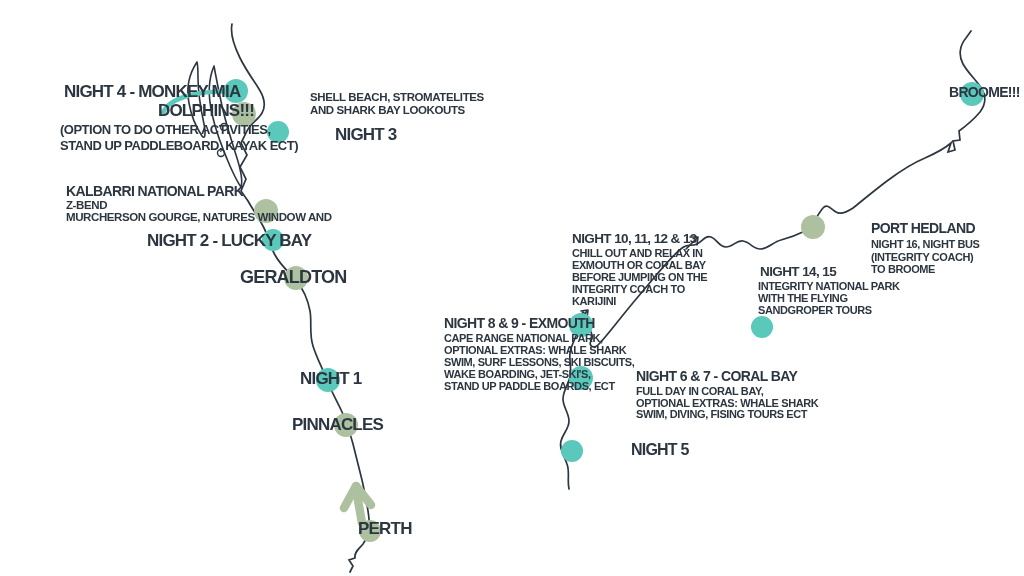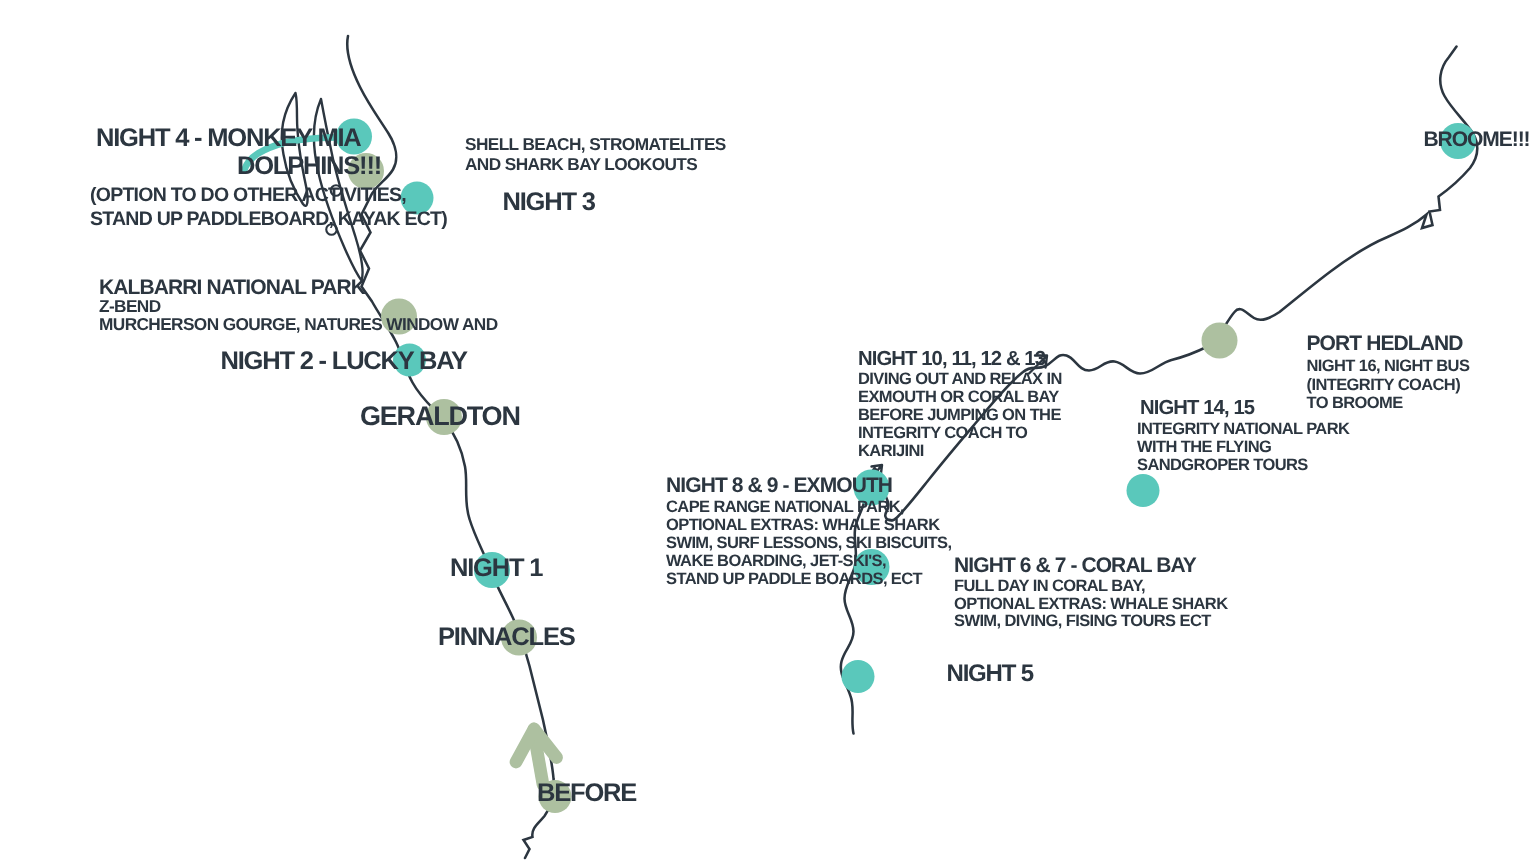--- a/index.html
+++ b/index.html
@@ -99,34 +99,34 @@
   <div class="label md" style="left:22px;top:183px">KALBARRI NATIONAL PARK</div>
   <div class="label sm" style="left:22px;top:199px;font-size:11.5px">
     <span>Z-BEND</span>
     <span>MURCHERSON GOURGE, NATURES WINDOW AND</span>
   </div>
 
   <div class="label lg" style="left:103px;top:231px">NIGHT 2 - LUCKY BAY</div>
   <div class="label lg" style="left:196px;top:267px;font-size:18px">GERALDTON</div>
   <div class="label lg" style="left:256px;top:369px">NIGHT 1</div>
   <div class="label lg" style="left:248px;top:415px">PINNACLES</div>
-  <div class="label lg" style="left:314px;top:519px">BEFORE</div>
+  <div class="label lg" style="left:314px;top:519px">PERTH</div>
 
   <div class="label md" style="left:400px;top:315px">NIGHT 8 &amp; 9 - EXMOUTH</div>
   <div class="label sm" style="left:400px;top:332px">
     <span>CAPE RANGE NATIONAL PARK,</span>
     <span>OPTIONAL EXTRAS: WHALE SHARK</span>
     <span>SWIM, SURF LESSONS, SKI BISCUITS,</span>
     <span>WAKE BOARDING, JET-SKI'S,</span>
     <span>STAND UP PADDLE BOARDS, ECT</span>
   </div>
 
   <div class="label md2" style="left:528px;top:231px">NIGHT 10, 11, 12 &amp; 13</div>
   <div class="label sm" style="left:528px;top:247px">
-    <span>DIVING OUT AND RELAX IN</span>
+    <span>CHILL OUT AND RELAX IN</span>
     <span>EXMOUTH OR CORAL BAY</span>
     <span>BEFORE JUMPING ON THE</span>
     <span>INTEGRITY COACH TO</span>
     <span>KARIJINI</span>
   </div>
 
   <div class="label md" style="left:592px;top:368px">NIGHT 6 &amp; 7 - CORAL BAY</div>
   <div class="label sm" style="left:592px;top:386px;line-height:11.5px">
     <span>FULL DAY IN CORAL BAY,</span>
     <span>OPTIONAL EXTRAS: WHALE SHARK</span>

